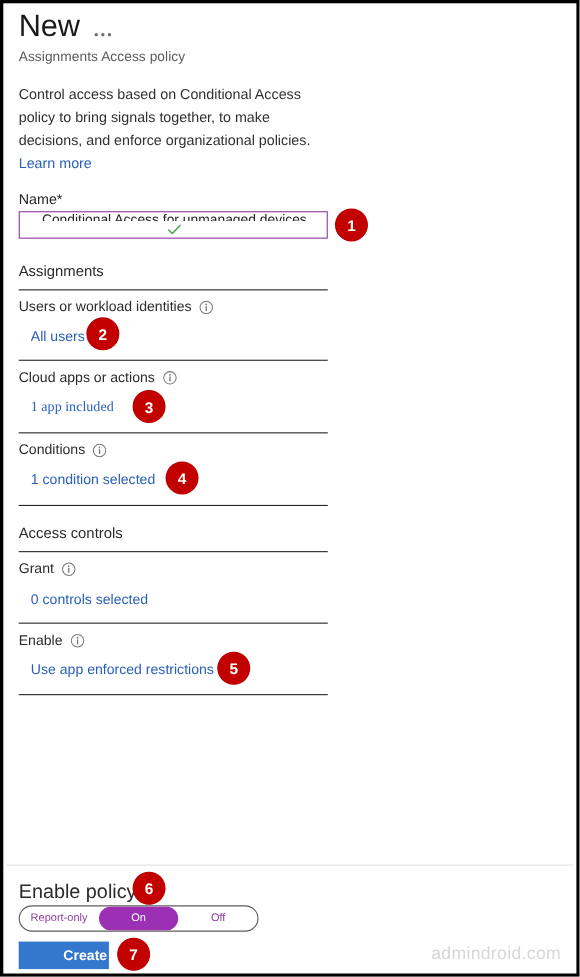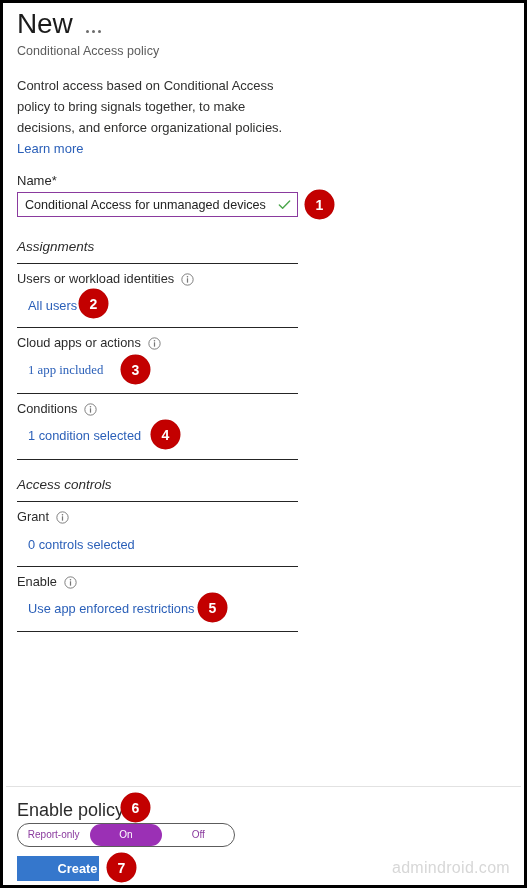--- a/index.html
+++ b/index.html
@@ -46,30 +46,31 @@
   }
   .req{color:#2c2c2c;}
   .name-box{
     position:absolute;left:14px;top:189px;
     width:281px;height:25px;
     box-sizing:border-box;
     border:1.6px solid #8a3a9e;
     background:#ffffff;
     display:flex;align-items:center;
     padding:0 5px 0 7px;
+    flex-direction:column;
   }
   .name-val{
     flex:1;font-size:12.6px;color:#232323;white-space:nowrap;overflow:hidden;
   }
   .chk{width:15px;height:15px;flex:none;}
 
   
   .sec-head{
     position:absolute;left:14px;
-    font-size:13.5px;color:#2b2b2b;font-style:italic;
+    font-size:13.5px;color:#2b2b2b;
   }
   .rule{
     position:absolute;left:14px;width:281px;height:1px;
     background:#252525;
   }
   .sub-label{
     position:absolute;left:14px;
     font-size:12.8px;color:#2b2b2b;
     display:flex;align-items:center;gap:7px;
   }
@@ -143,21 +144,21 @@
 
   <div class="hdr">
     <div class="hdr-row">
       <div class="title">New</div>
       <span class="ellipsis">
           <i></i>
           <i></i>
           <i></i>
         </span>
     </div>
-    <div class="subtitle">Conditional Access policy</div>
+    <div class="subtitle">Assignments Access policy</div>
   </div>
 
   <div class="intro">
     <span>Control access based on Conditional Access policy to bring signals together, to make decisions, and enforce organizational policies.</span>
     <span class="link">Learn more</span>
   </div>
 
   <div class="fld-label">
     <span>Name</span><span class="req">*</span>
   </div>

